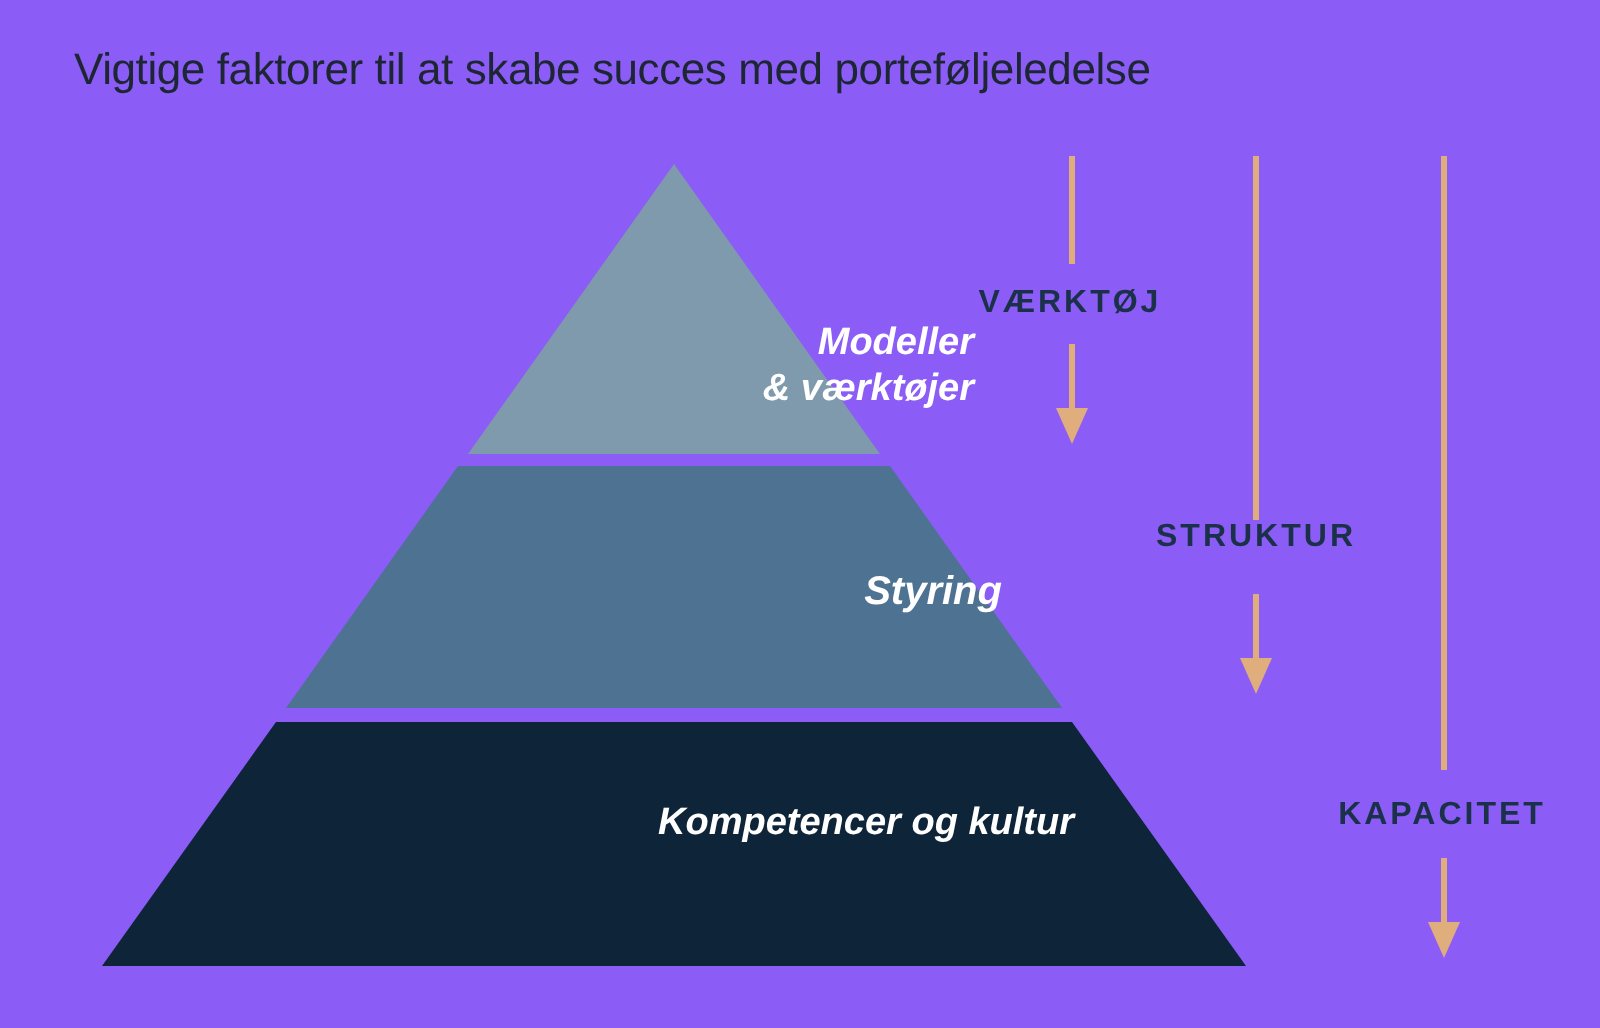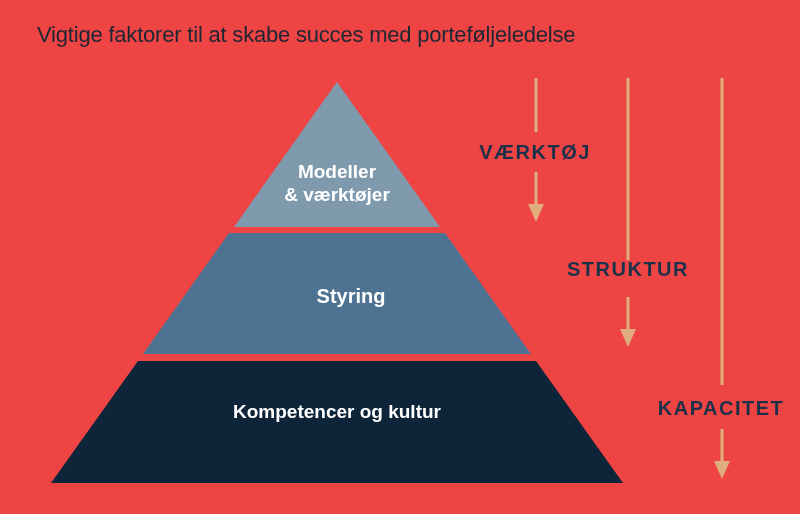--- a/index.html
+++ b/index.html
@@ -1,20 +1,20 @@
 <!DOCTYPE html>
 <html><head>
 <meta charset="utf-8">
 <style>
   html, body { margin: 0; padding: 0; }
   .canvas {
     position: relative;
     width: 800px;
     height: 514px;
-    background: #ef4444;
+    background: #8b5cf6;
     font-family: "Liberation Sans", sans-serif;
     overflow: hidden;
   }
   .title {
     position: absolute;
     left: 37px;
     top: 22px;
     margin: 0;
     font-size: 22px;
     font-weight: 500;
@@ -22,42 +22,43 @@
     color: #1d2633;
     white-space: nowrap;
   }
   .diagram-svg {
     position: absolute;
     left: 0;
     top: 0;
   }
   .pyr-label {
     position: absolute;
-    text-align: center;
+    text-align: right;
     color: #ffffff;
     font-weight: 600;
     white-space: pre-line;
+    font-style: italic;
   }
   .pyr-label.lvl1 {
     left: 187px; top: 160px; width: 300px;
     font-size: 19px; line-height: 23px;
   }
   .pyr-label.lvl2 {
     left: 201px; top: 284px; width: 300px;
     font-size: 20px; line-height: 24px;
   }
   .pyr-label.lvl3 {
     left: 137px; top: 400px; width: 400px;
     font-size: 19px; line-height: 23px;
   }
   .side-label {
     position: absolute;
     width: 200px;
     text-align: center;
-    font-size: 20px;
+    font-size: 16px;
     font-weight: 700;
     letter-spacing: 1.5px;
     line-height: 20px;
     color: #1b3149;
     white-space: nowrap;
   }
   .side-label.a1 { left: 435px; top: 142px; }
   .side-label.a2 { left: 528px; top: 259px; }
   .side-label.a3 { left: 621px; top: 398px; }
 </style>

